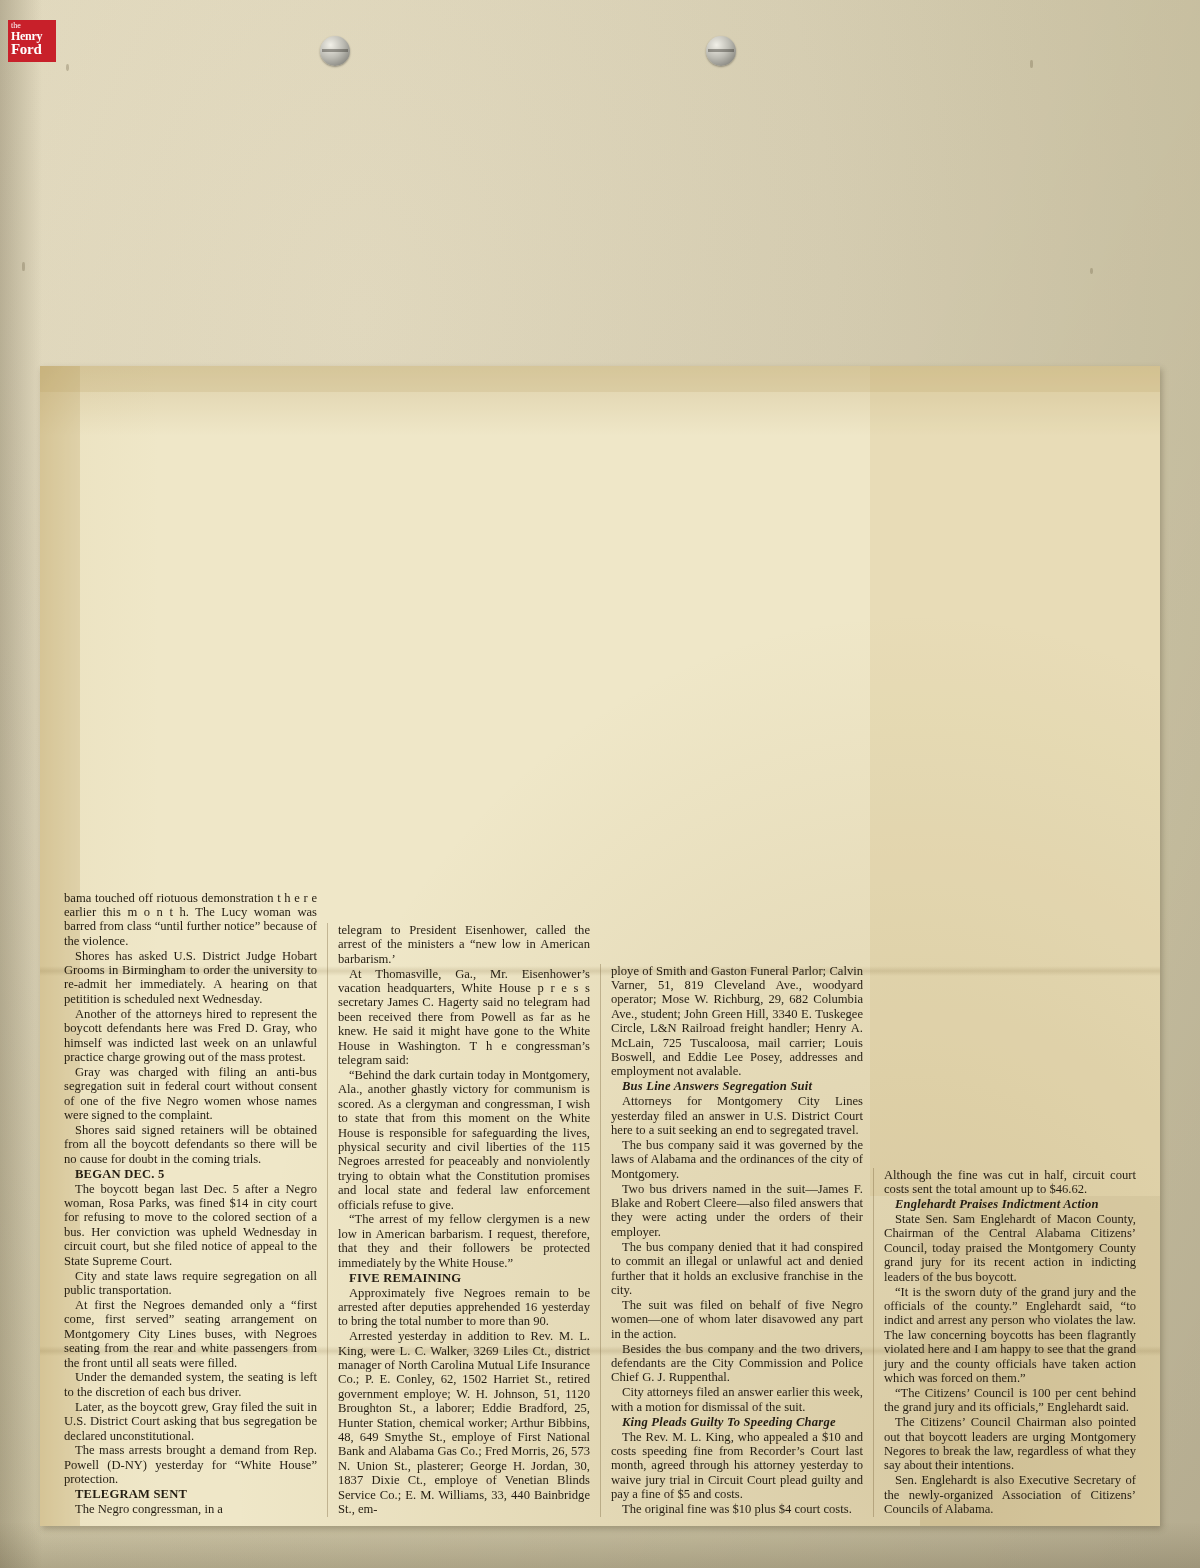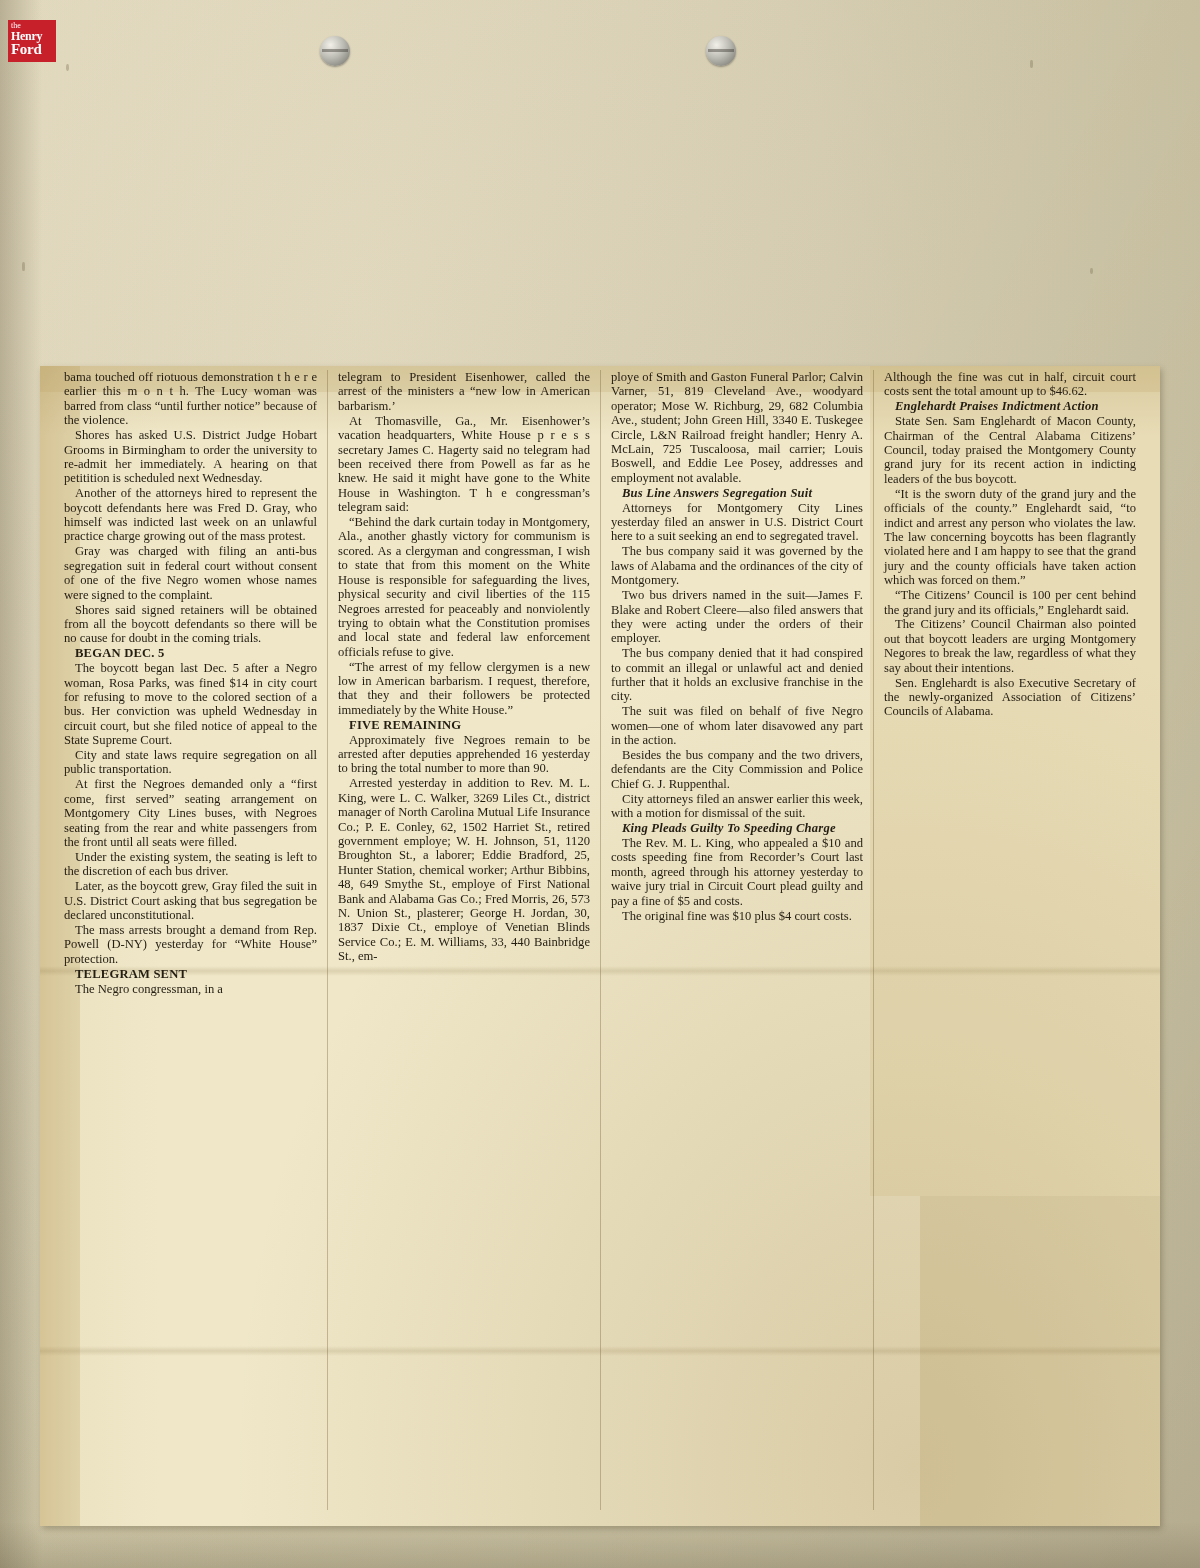--- a/index.html
+++ b/index.html
@@ -103,25 +103,26 @@
     pointer-events: none;
   }
   .patch-right-top   { left: 830px; top: 0px;   width: 290px; height: 830px; background: rgba(200,172,108,0.18); }
   .patch-right-bot   { left: 880px; top: 830px; width: 240px; height: 330px; background: rgba(176,150,92,0.24); }
   .patch-left-strip  { left: 0px;   top: 0px;   width: 40px;  height: 1160px; background: rgba(186,158,96,0.26); }
   .patch-top-strip   { left: 0px;   top: 0px;   width: 1120px;height: 26px;  background: rgba(186,158,96,0.20); }
 
   
   .cols {
     position: absolute;
-    left: 14px; top: 4px;
+    left: 14px; top: 11px;
     width: 1092px;
     height: 1140px;
     display: flex;
     gap: 0px;
+    align-items: flex-end;
   }
   .col {
     width: 273px;
     box-sizing: border-box;
     padding: 0 10px;
     position: relative;
   }
   .col + .col { border-left: 1px solid rgba(120,100,60,0.38); }
 
   .col p {
@@ -198,21 +199,21 @@
     <div class="col">
       <p class="first">bama touched off riotuous demonstration t h e r e earlier this m o n t h. The Lucy woman was barred from class “until further notice” because of the violence.</p>
       <p>Shores has asked U.S. District Judge Hobart Grooms in Birmingham to order the university to re-admit her immediately. A hearing on that petitition is scheduled next Wednesday.</p>
       <p>Another of the attorneys hired to represent the boycott defendants here was Fred D. Gray, who himself was indicted last week on an unlawful practice charge growing out of the mass protest.</p>
       <p>Gray was charged with filing an anti-bus segregation suit in federal court without consent of one of the five Negro women whose names were signed to the complaint.</p>
       <p>Shores said signed retainers will be obtained from all the boycott defendants so there will be no cause for doubt in the coming trials.</p>
       <p class="subhead">BEGAN DEC. 5</p>
       <p>The boycott began last Dec. 5 after a Negro woman, Rosa Parks, was fined $14 in city court for refusing to move to the colored section of a bus. Her conviction was upheld Wednesday in circuit court, but she filed notice of appeal to the State Supreme Court.</p>
       <p>City and state laws require segregation on all public transportation.</p>
       <p>At first the Negroes demanded only a “first come, first served” seating arrangement on Montgomery City Lines buses, with Negroes seating from the rear and white passengers from the front until all seats were filled.</p>
-      <p>Under the existing system, the seating is left to the discretion of each bus driver.</p>
+      <p>Under the demanded system, the seating is left to the discretion of each bus driver.</p>
       <p>Later, as the boycott grew, Gray filed the suit in U.S. District Court asking that bus segregation be declared unconstitutional.</p>
       <p>The mass arrests brought a demand from Rep. Powell (D-NY) yesterday for “White House” protection.</p>
       <p class="subhead">TELEGRAM SENT</p>
       <p>The Negro congressman, in a</p>
     </div>
 
     <div class="col">
       <p class="first">telegram to President Eisenhower, called the arrest of the ministers a “new low in American barbarism.’</p>
       <p>At Thomasville, Ga., Mr. Eisenhower’s vacation headquarters, White House p r e s s secretary James C. Hagerty said no telegram had been received there from Powell as far as he knew. He said it might have gone to the White House in Washington. T h e congressman’s telegram said:</p>
       <p>“Behind the dark curtain today in Montgomery, Ala., another ghastly victory for communism is scored. As a clergyman and congressman, I wish to state that from this moment on the White House is responsible for safeguarding the lives, physical security and civil liberties of the 115 Negroes arrested for peaceably and nonviolently trying to obtain what the Constitution promises and local state and federal law enforcement officials refuse to give.</p>

